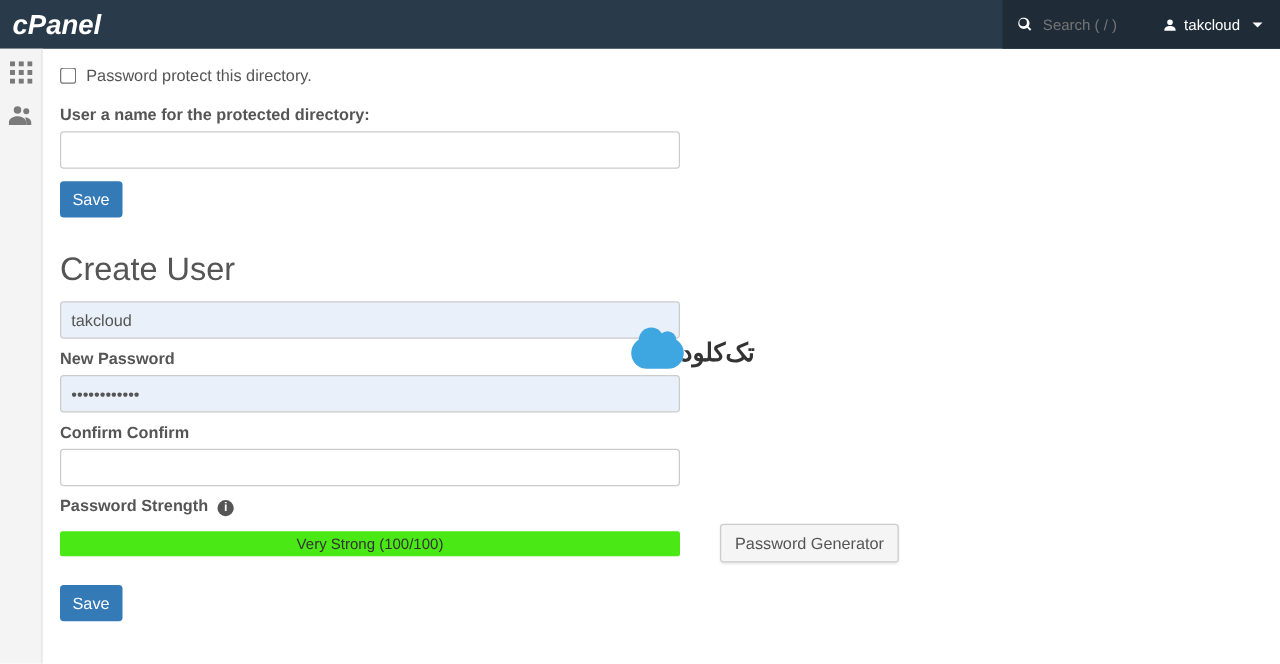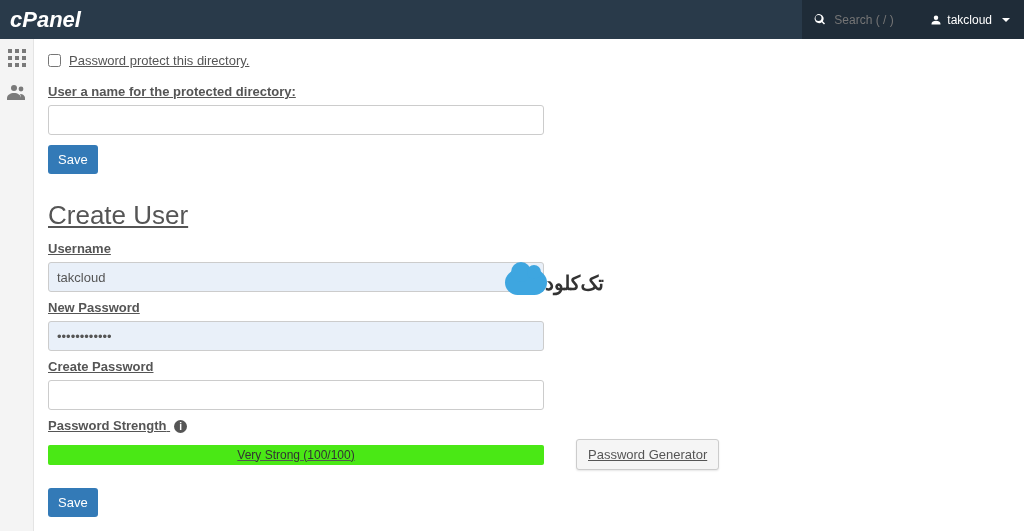--- a/index.html
+++ b/index.html
@@ -60,21 +60,21 @@
   .user-box svg { fill:#fff; width:12px; height:12px; margin-right:5px;}
   .caret-down {
     width: 0; height: 0;
     border-left: 4px solid transparent;
     border-right: 4px solid transparent;
     border-top: 4px solid #fff;
     margin-left: 10px;
   }
 
   
-  .below { display:flex; height: calc(531px - 39px); text-decoration: underline; }
+  .below { display:flex; height: calc(531px - 39px); }
   .sidebar {
     width: 34px;
     background: #f4f4f4;
     border-right: 1px solid #e4e4e4;
     padding-top: 10px;
     display: flex;
     flex-direction: column;
     align-items: center;
     gap: 14px;
   }
@@ -234,27 +234,26 @@
 
       <label class="field-label">User a name for the protected directory:</label>
       <input class="input" value="" style="">
 
       <div class="save-margin">
         <button class="btn btn-primary">Save</button>
       </div>
 
       <h2 class="section">Create User</h2>
 
-      <label class="field-label">Username</label>
       <input class="input blue" value="takcloud" style="">
 
       <label class="field-label">New Password</label>
       <input class="input blue" value="••••••••••••" style="">
 
-      <label class="field-label">Create Password</label>
+      <label class="field-label">Confirm Confirm</label>
       <input class="input" value="" style="">
 
       <div class="field-label">
         <span>Password Strength</span>
         <span class="info-icon">i</span>
       </div>
 
       <div class="row-inline">
         <div class="strength-bar">Very Strong (100/100)</div>
         <button class="btn btn-default">Password Generator</button>

